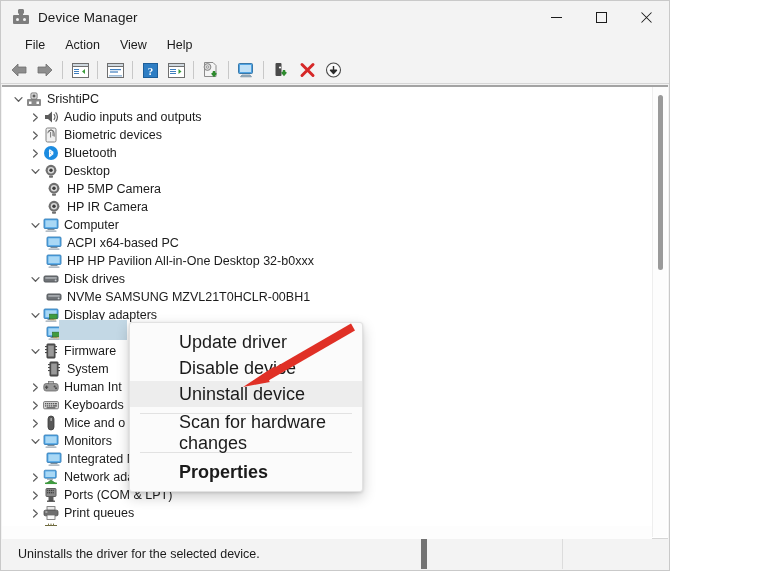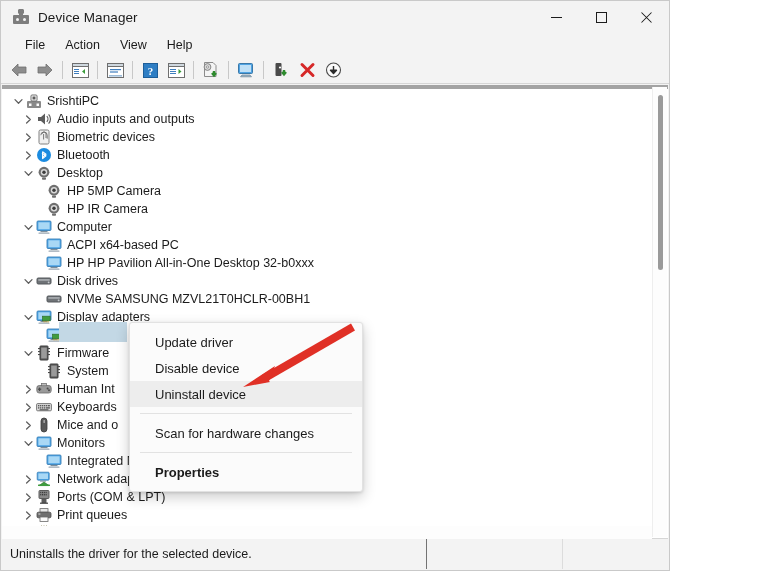--- a/index.html
+++ b/index.html
@@ -56,61 +56,61 @@
     height:26px;background:#f3f3f3;display:flex;align-items:center;
     padding-left:5px;border-bottom:1px solid #d6d6d6;
   }
   .tb{width:26px;height:24px;display:flex;align-items:center;justify-content:center;}
   .tb svg{display:block;}
   .tbsep{width:1px;height:18px;background:#c8c8c8;margin:0 4px;}
 
   
   .treepane{
     position:absolute;left:1px;top:84px;right:1px;bottom:31px;
-    background:#ffffff;border-top:4px solid #a3a3a3;
+    background:#ffffff;border-top:2px solid #a3a3a3;
     overflow:hidden;
   }
   .tree{position:relative;padding-top:3px;}
   .row{
     position:relative;height:18px;display:flex;align-items:center;
     white-space:nowrap;font-size:12.5px;color:#1b1b1b;
   }
   .chev{
     width:16px;height:18px;flex:none;display:flex;align-items:center;justify-content:center;
     color:#6b6b6b;
   }
   .chev svg{display:block;}
   .ic{width:16px;height:16px;flex:none;margin-right:5px;position:relative;}
   .ic svg{display:block;}
   .lbl{line-height:16px;}
 
   
   .d0{padding-left:8px;}
-  .d1{padding-left:18px;}
+  .d1{padding-left:25px;}
   .d2{padding-left:28px;}
 
   
   .selrow{
     position:absolute;left:57px;top:233px;width:68px;height:20px;
     background:#c3d8e5;
   }
 
   
   .ctxmenu{
     position:absolute;left:128px;top:321px;width:232px;
     background:#fbfbfb;
     border:1px solid #e2e2e2;
     border-radius:3px;
     box-shadow:0 5px 14px rgba(0,0,0,.20),0 1px 3px rgba(0,0,0,.12);
     padding:6px 0 6px 0;
     z-index:40;
   }
   .ctxitem{
     height:26px;display:flex;align-items:center;
-    padding-left:25px;font-size:13px;color:#1b1b1b;
+    padding-left:49px;font-size:18px;color:#1b1b1b;
     cursor:default;
   }
   .ctxitem.hl{background:#ededed;text-align:right;}
   .ctxitem.bold{font-weight:bold;}
   .ctxsep{height:1px;background:#e2e2e2;margin:6px 10px 6px 10px;}
 
   
   .arrow{position:absolute;left:228px;top:318px;width:140px;height:76px;z-index:60;pointer-events:none;}
 
   
@@ -130,21 +130,21 @@
 
   
   .statusbar{
     position:absolute;left:1px;right:1px;bottom:1px;height:30px;
     background:#f3f3f3;border-top:1px solid #d6d6d6;
     display:flex;align-items:center;
   }
   .sb-pane{
     height:30px;display:flex;align-items:center;font-size:12.5px;color:#1b1b1b;
   }
-  .sb-main{flex:1;padding-left:8px;border-right:1px solid #737373;}
+  .sb-main{flex:1;padding-left:16px;border-right:6px solid #737373;}
   .sb-2{width:135px;border-right:1px solid #dcdcdc;}
   .sb-3{width:105px;}
 </style>
 </head>
 <body>
 
 <div class="window">
 
   <div class="titlebar">
     <div class="title-icon">

